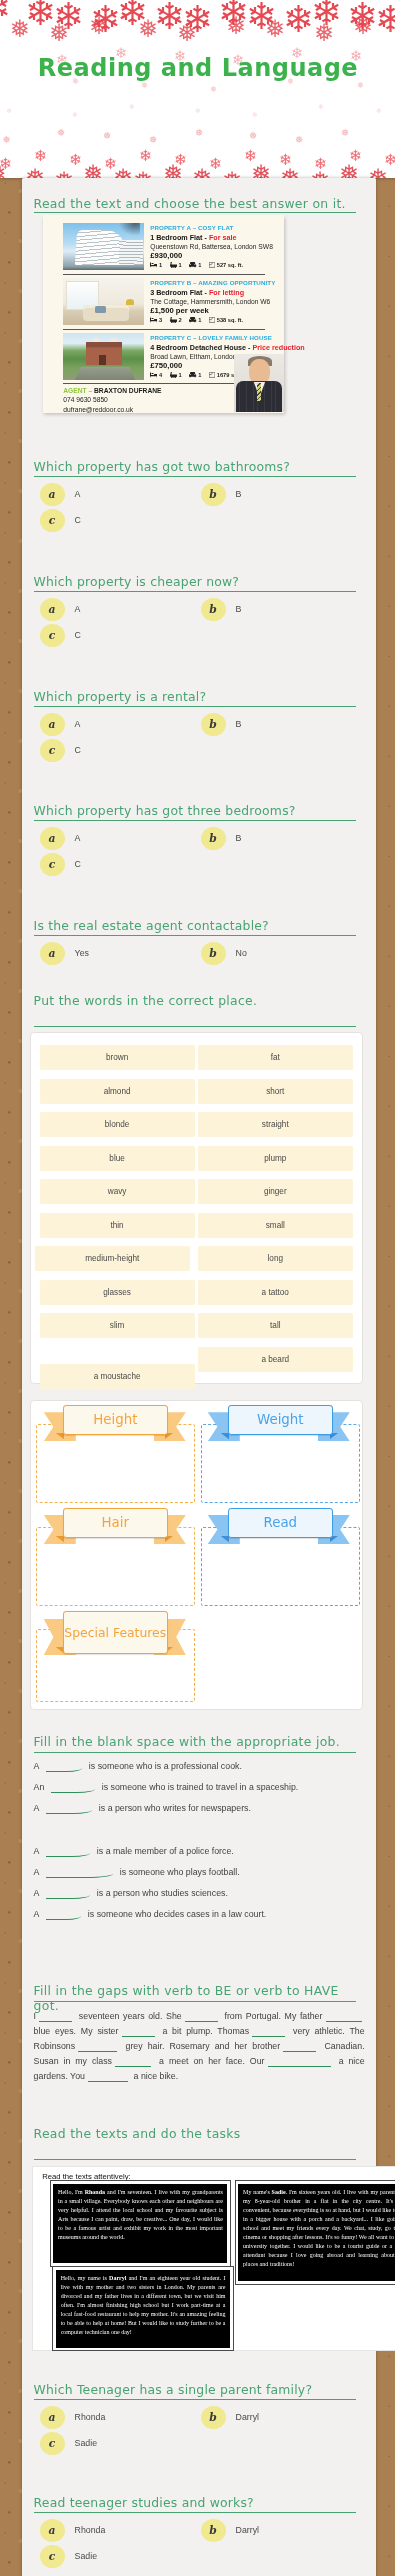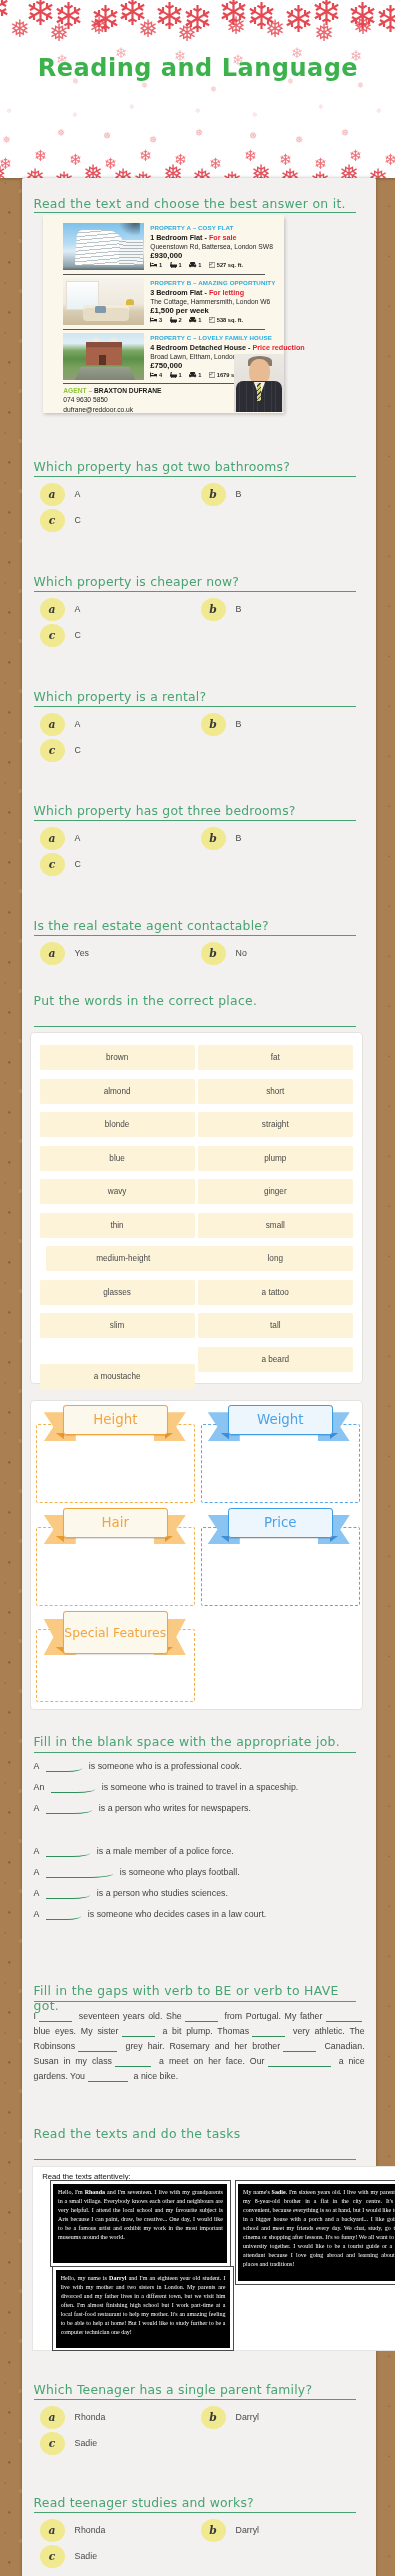--- a/index.html
+++ b/index.html
@@ -395,21 +395,21 @@
     <div class="chip" style="left:8.8px;top:46px">almond</div>
     <div class="chip" style="left:167px;top:46px">short</div>
     <div class="chip" style="left:8.8px;top:79px">blonde</div>
     <div class="chip" style="left:167px;top:79px">straight</div>
     <div class="chip" style="left:8.8px;top:113px">blue</div>
     <div class="chip" style="left:167px;top:113px">plump</div>
     <div class="chip" style="left:8.8px;top:146px">wavy</div>
     <div class="chip" style="left:167px;top:146px">ginger</div>
     <div class="chip" style="left:8.8px;top:180px">thin</div>
     <div class="chip" style="left:167px;top:180px">small</div>
-    <div class="chip" style="left:15px;top:213px">medium-height</div>
+    <div class="chip" style="left:4px;top:213px">medium-height</div>
     <div class="chip" style="left:167px;top:213px">long</div>
     <div class="chip" style="left:8.8px;top:247px">glasses</div>
     <div class="chip" style="left:167px;top:247px">a tattoo</div>
     <div class="chip" style="left:8.8px;top:280px">slim</div>
     <div class="chip" style="left:167px;top:280px">tall</div>
     <div class="chip" style="left:8.8px;top:331px">a moustache</div>
     <div class="chip" style="left:167px;top:314px">a beard</div>
   </div>
 
   <div id="rib-card">
@@ -433,21 +433,21 @@
     <div class="flag right orange" style="left:123px;top:114px"></div>
     <div class="fold orange l" style="left:25px;top:135px"></div>
     <div class="fold orange r" style="left:134px;top:135px"></div>
     <div class="rlabel orange" style="left:32px;top:107px">Hair</div>
 
     <div class="dropbox blue" style="left:170px;top:126px"></div>
     <div class="flag left blue" style="left:177px;top:114px"></div>
     <div class="flag right blue" style="left:287px;top:114px"></div>
     <div class="fold blue l" style="left:190px;top:135px"></div>
     <div class="fold blue r" style="left:299px;top:135px"></div>
-    <div class="rlabel blue" style="left:197px;top:107px">Price</div>
+    <div class="rlabel blue" style="left:197px;top:107px">Read</div>
 
     <div class="dropbox orange" style="left:5.7px;top:228px;height:71px"></div>
     <div class="flag left orange" style="left:13px;top:218px;height:36px"></div>
     <div class="flag right orange" style="left:123px;top:218px;height:36px"></div>
     <div class="fold orange l" style="left:25px;top:246px"></div>
     <div class="fold orange r" style="left:134px;top:246px"></div>
     <div class="rlabel orange tall" style="left:32px;top:210px">Special Features</div>
   </div>
 
   <div class="sec-title" style="top:1556px">Fill in the blank space with the appropriate job.</div>

